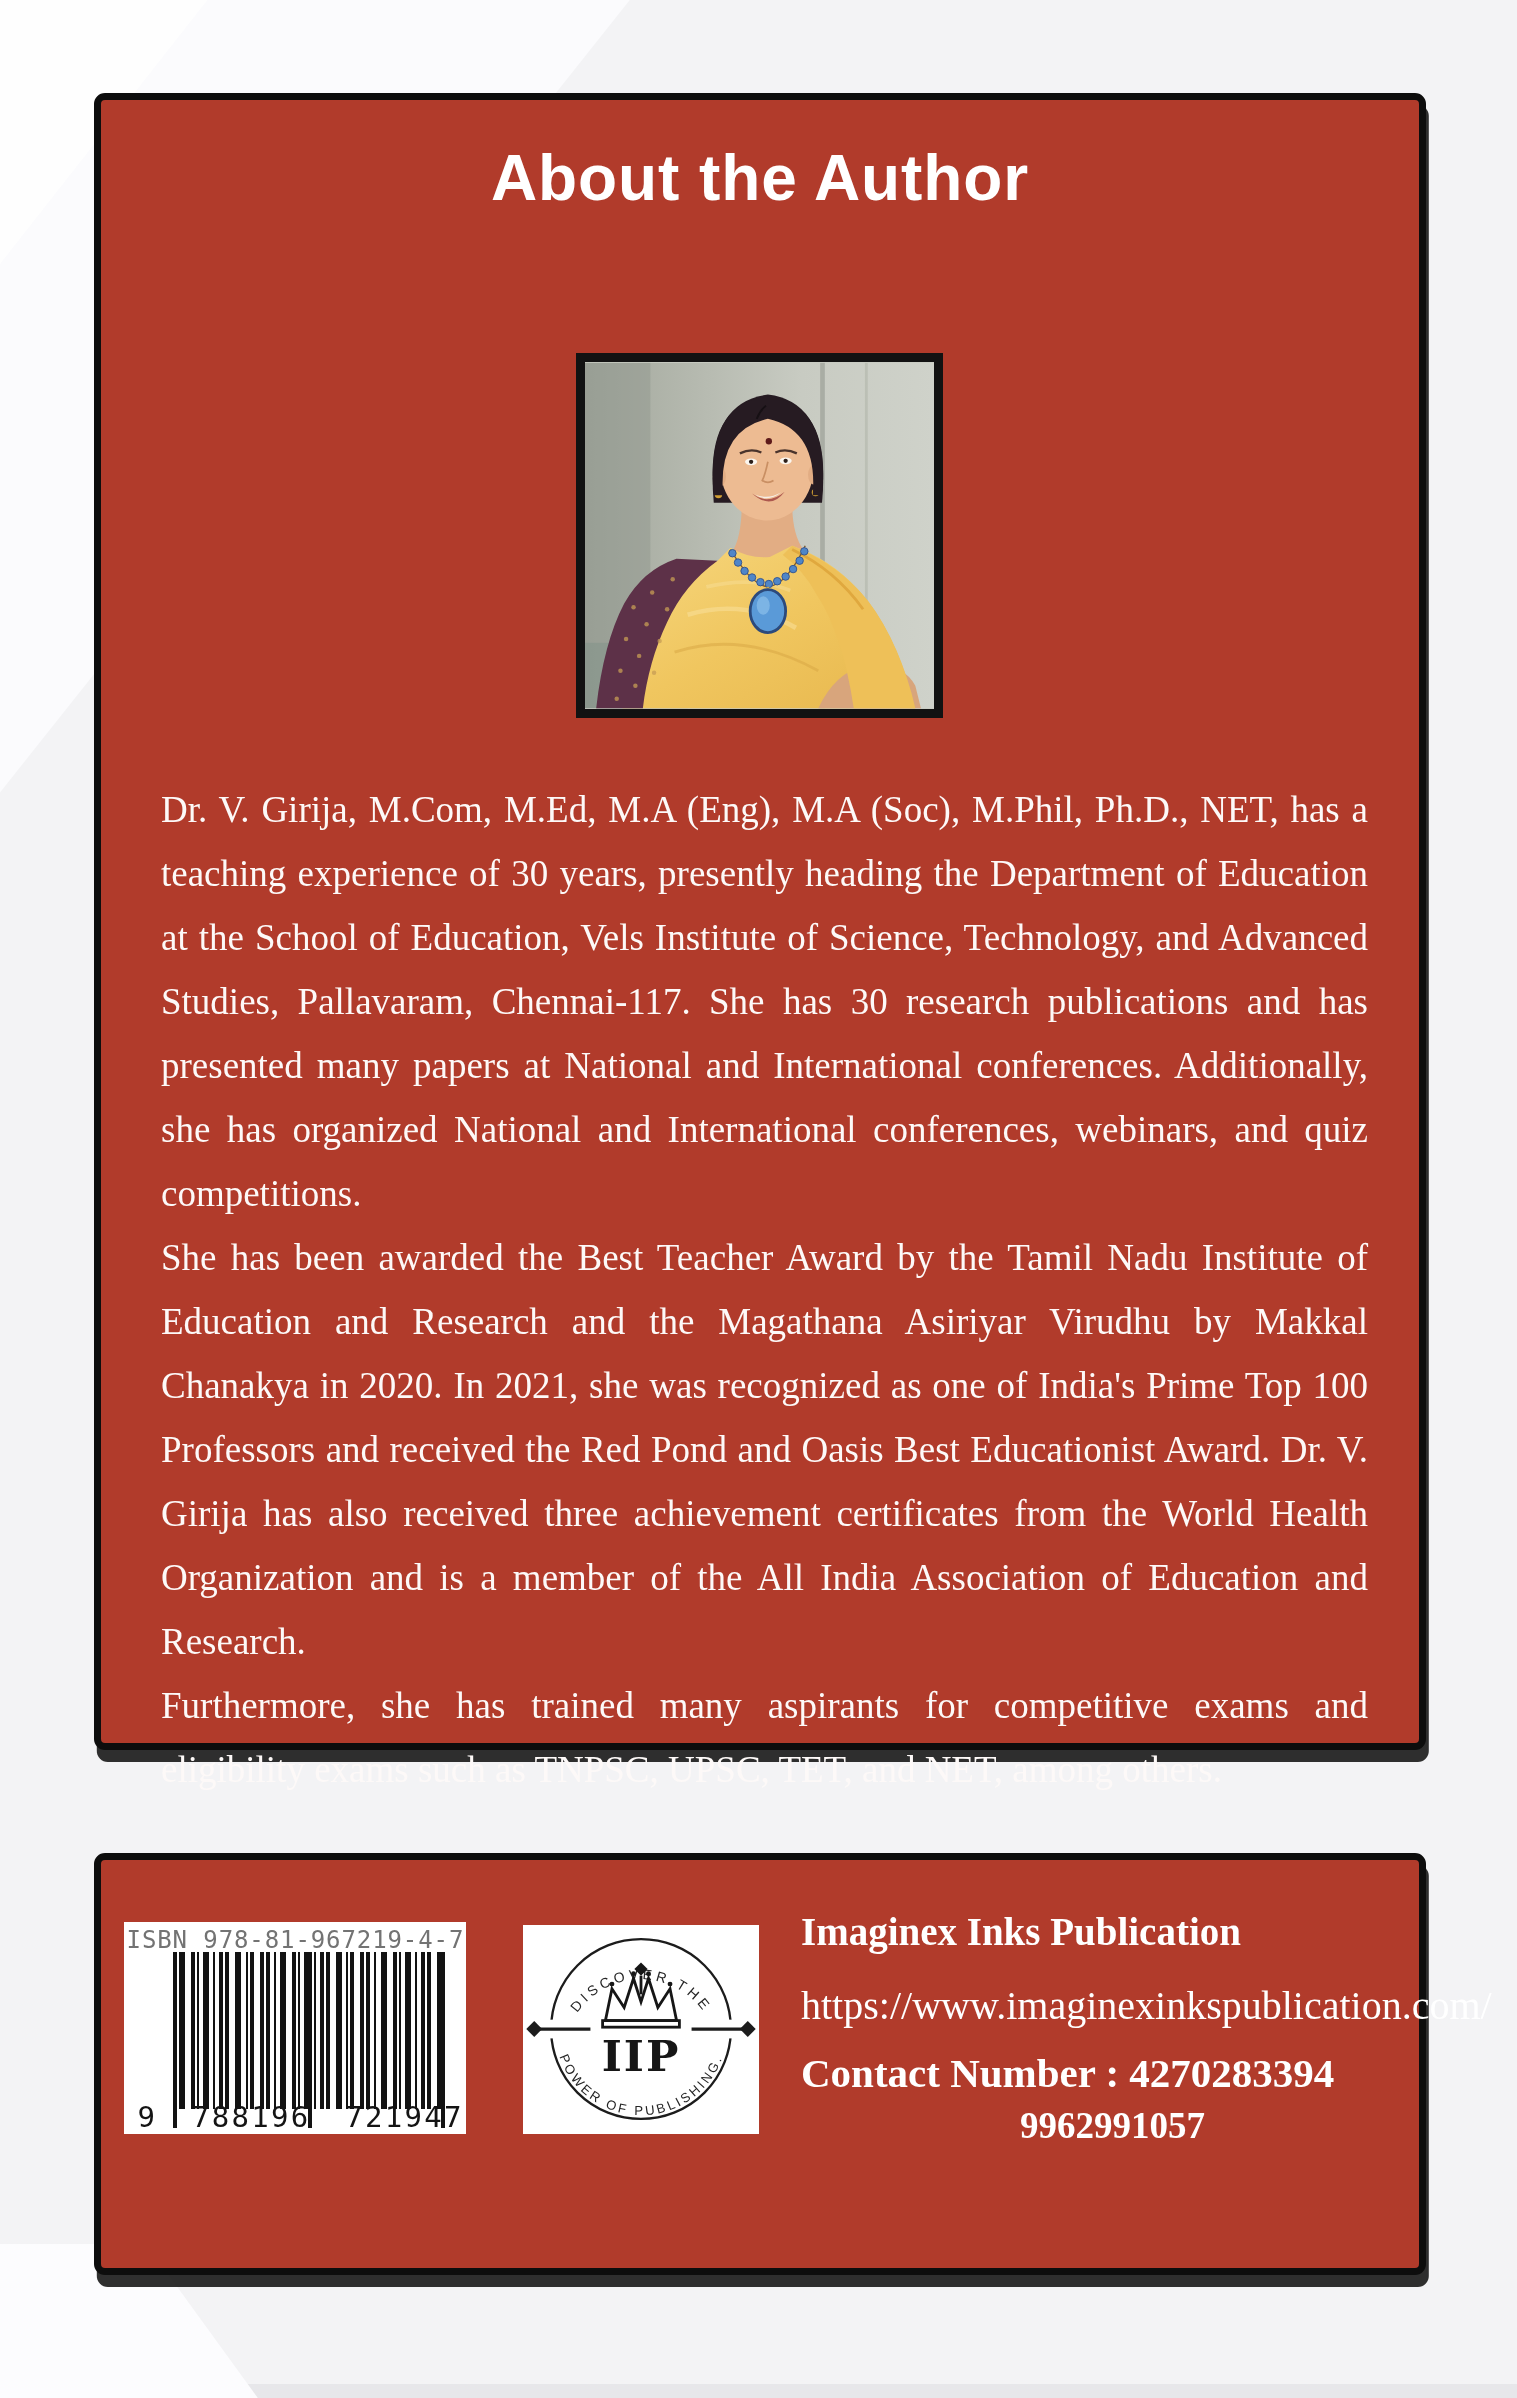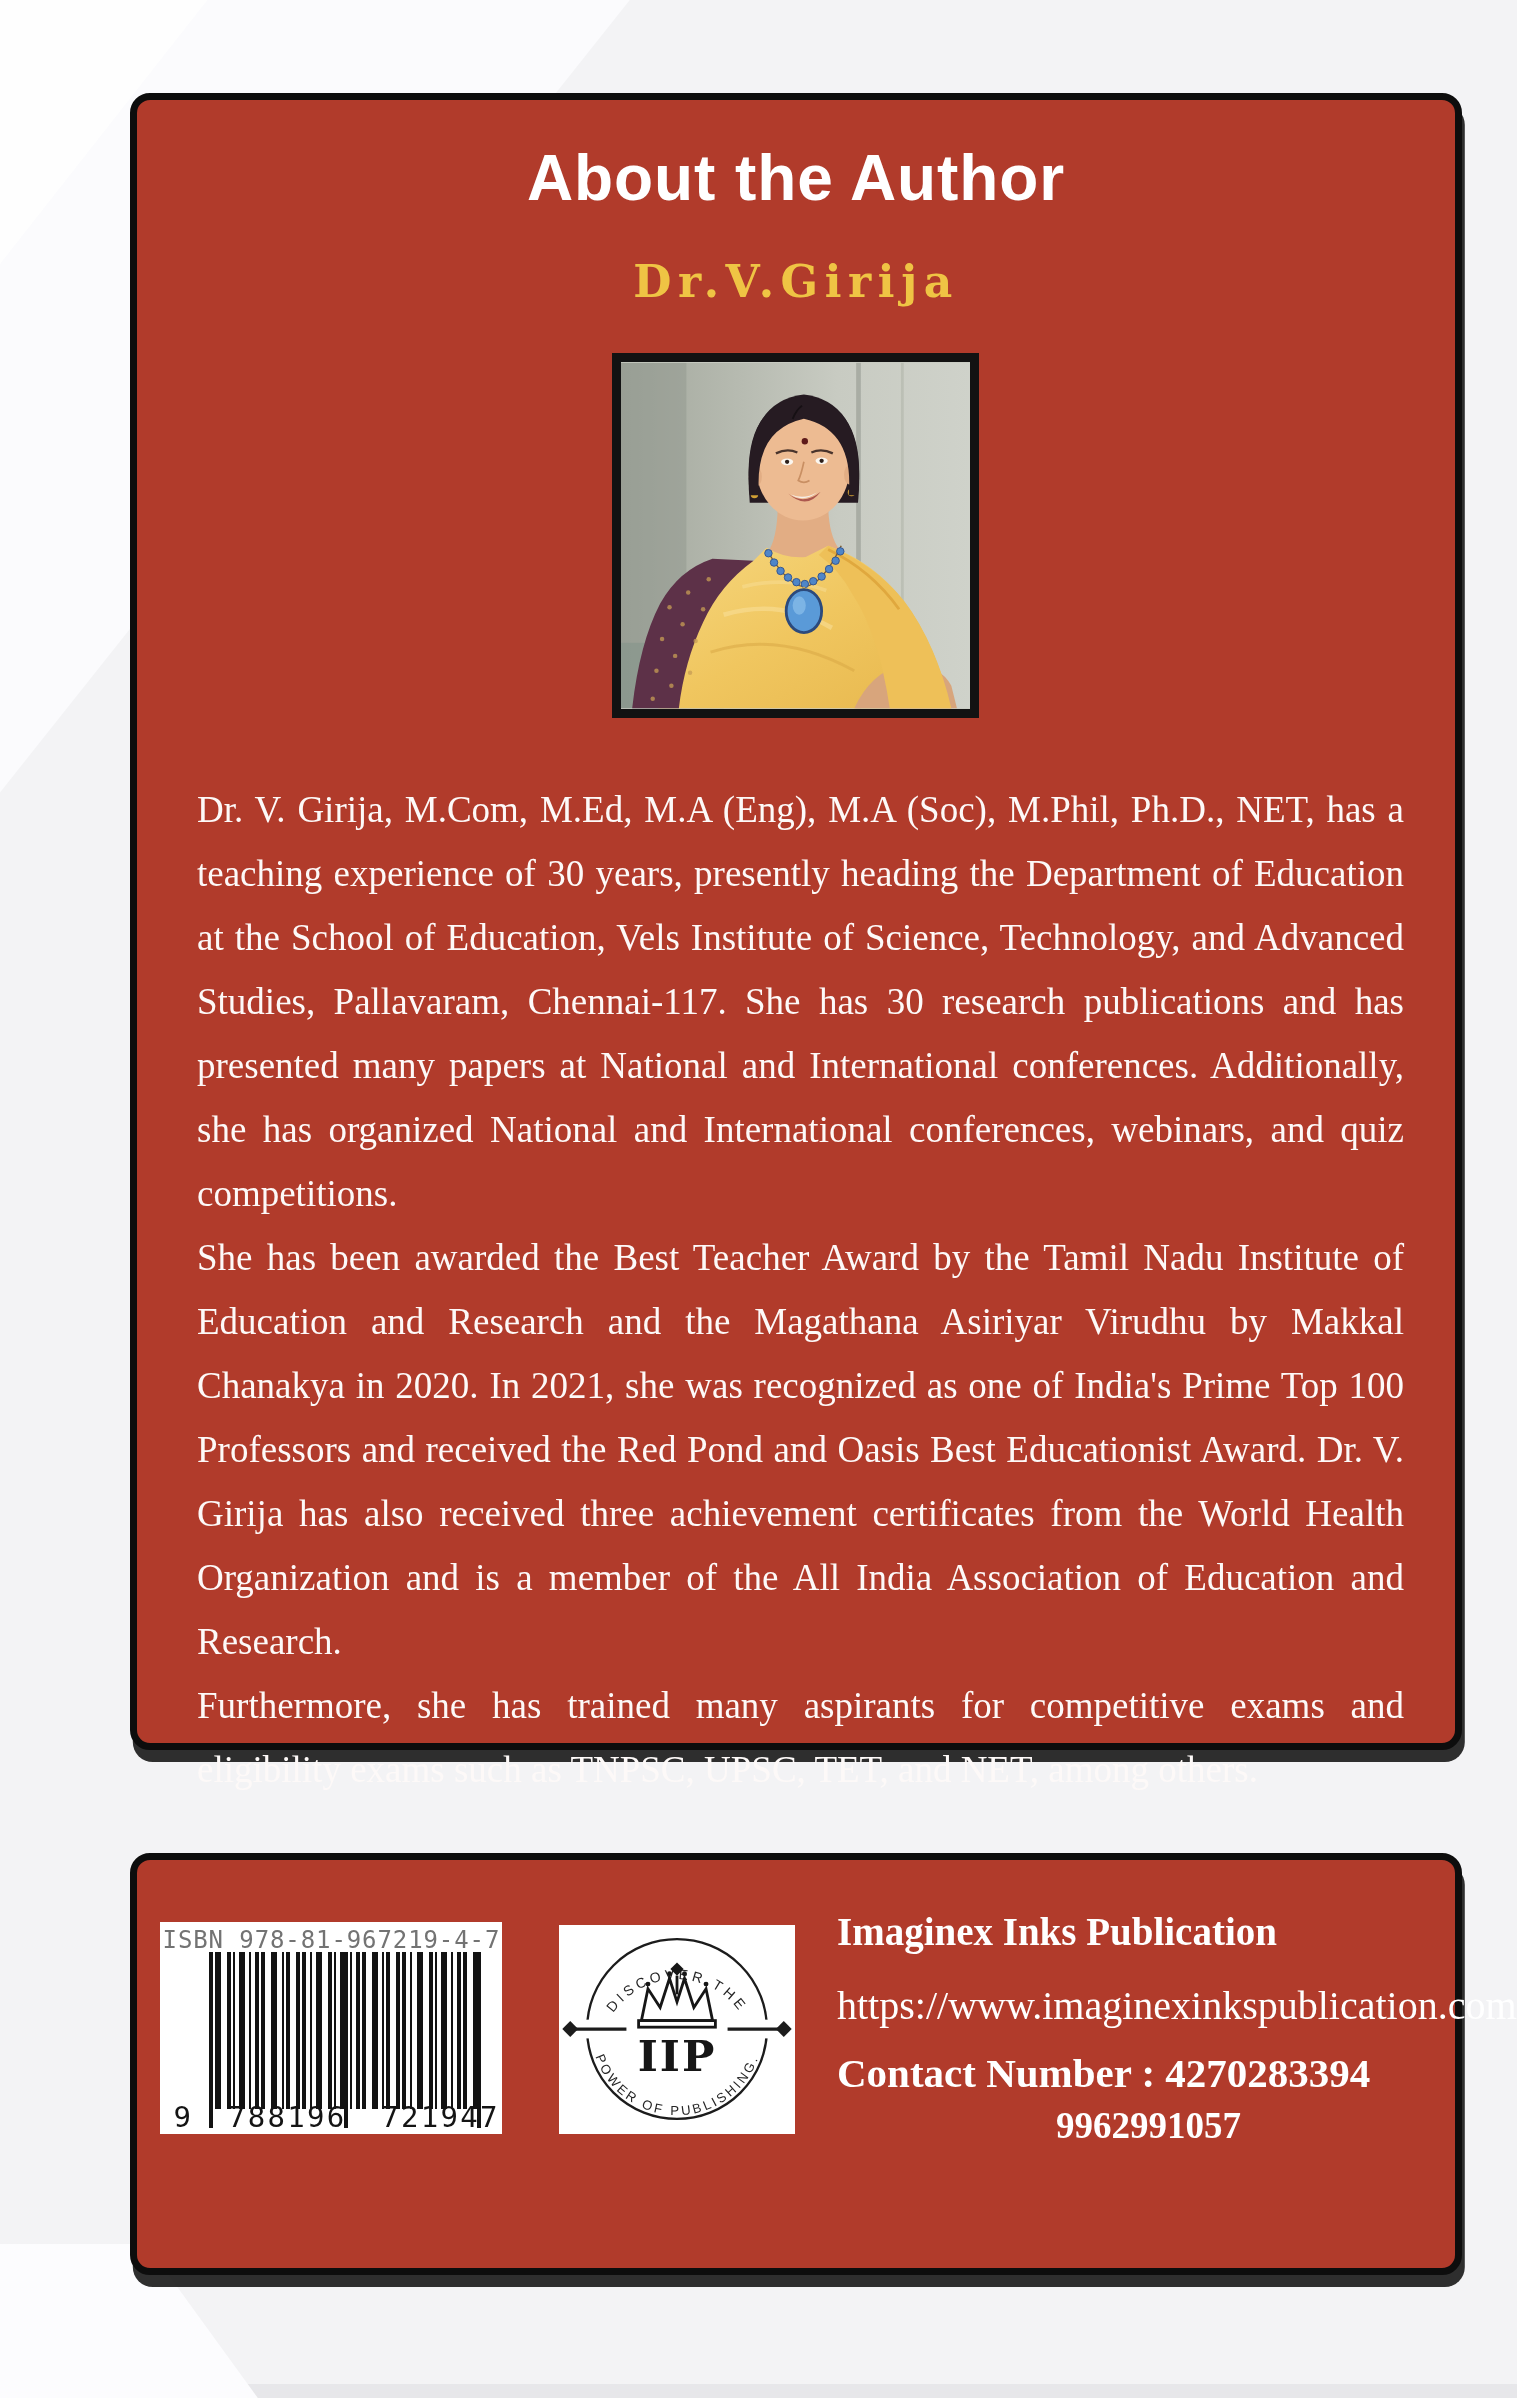--- a/index.html
+++ b/index.html
@@ -9,22 +9,22 @@
   .wedge{position:absolute;pointer-events:none;}
   .wedge-tl{left:0;top:0;width:656px;height:843px;background:#fbfbfd;
             clip-path:polygon(0 0,96% 0,0 94%);}
   .wedge-tl2{left:0;top:0;width:244px;height:300px;background:#fefefe;
              clip-path:polygon(0 0,85% 0,0 88%);}
   .bottom-strip{position:absolute;left:0;top:2384px;width:1518px;height:15px;background:#e7e7ea;}
   .wedge-bl{left:0;top:2244px;width:281px;height:155px;background:#fcfcfe;
             clip-path:polygon(0 0,52% 0,92% 100%,0 100%);}
   
   .panel{position:absolute;left:94px;width:1318px;background:var(--red,#b13b2b);
-         border:7.5px solid var(--ink,#0d0d0d);border-radius:20px;
-         box-shadow:2.8px 12px 0 rgba(10,10,10,.85);margin-left:36px;}
+         border:7.5px solid var(--ink,#0d0d0d);border-radius:11px;
+         box-shadow:2.8px 12px 0 rgba(10,10,10,.85);}
   .main-panel{top:93px;height:1643px;}
   .footer-panel{top:1853px;height:408px;}
   
   .page-title{position:absolute;top:41px;left:0;width:100%;margin:0;text-align:center;
               font-family:"Liberation Sans",sans-serif;font-weight:700;font-size:64px;
               color:#ffffff;letter-spacing:0.9px;}
   .author-name{position:absolute;top:156px;left:0;width:100%;margin:0;text-align:center;
                font-family:"DejaVu Serif",serif;font-weight:700;font-size:44px;
                letter-spacing:6.6px;color:var(--gold,#efc444);}
   .photo-frame{position:absolute;left:475px;top:253px;width:349px;height:347px;
@@ -56,21 +56,20 @@
 
 <div class="canvas">
 
   <div class="wedge wedge-tl"></div>
   <div class="wedge wedge-tl2"></div>
   <div class="bottom-strip"></div>
   <div class="wedge wedge-bl"></div>
 
   <section class="panel main-panel">
     <h1 class="page-title">About the Author</h1>
-    <h2 class="author-name">Dr.V.Girija</h2>
 
     <div class="photo-frame">
       <svg viewBox="0 0 374 370" width="349" height="347">
         <defs>
           <linearGradient id="wall" x1="0" y1="0" x2="1" y2="0">
             <stop offset="0" stop-color="#a2a79c"></stop>
             <stop offset="0.35" stop-color="#b7bbb1"></stop>
             <stop offset="0.62" stop-color="#c8cbc2"></stop>
             <stop offset="1" stop-color="#cfd2ca"></stop>
           </linearGradient>

